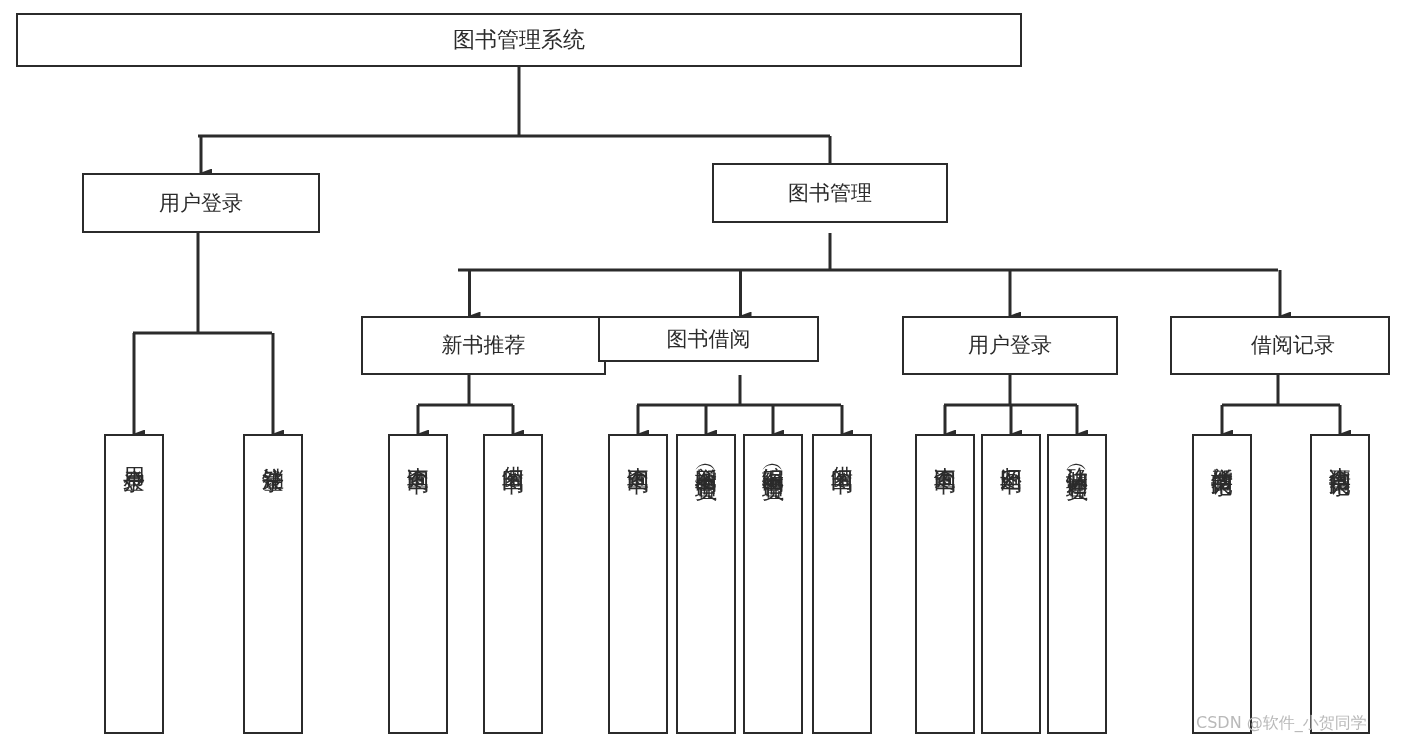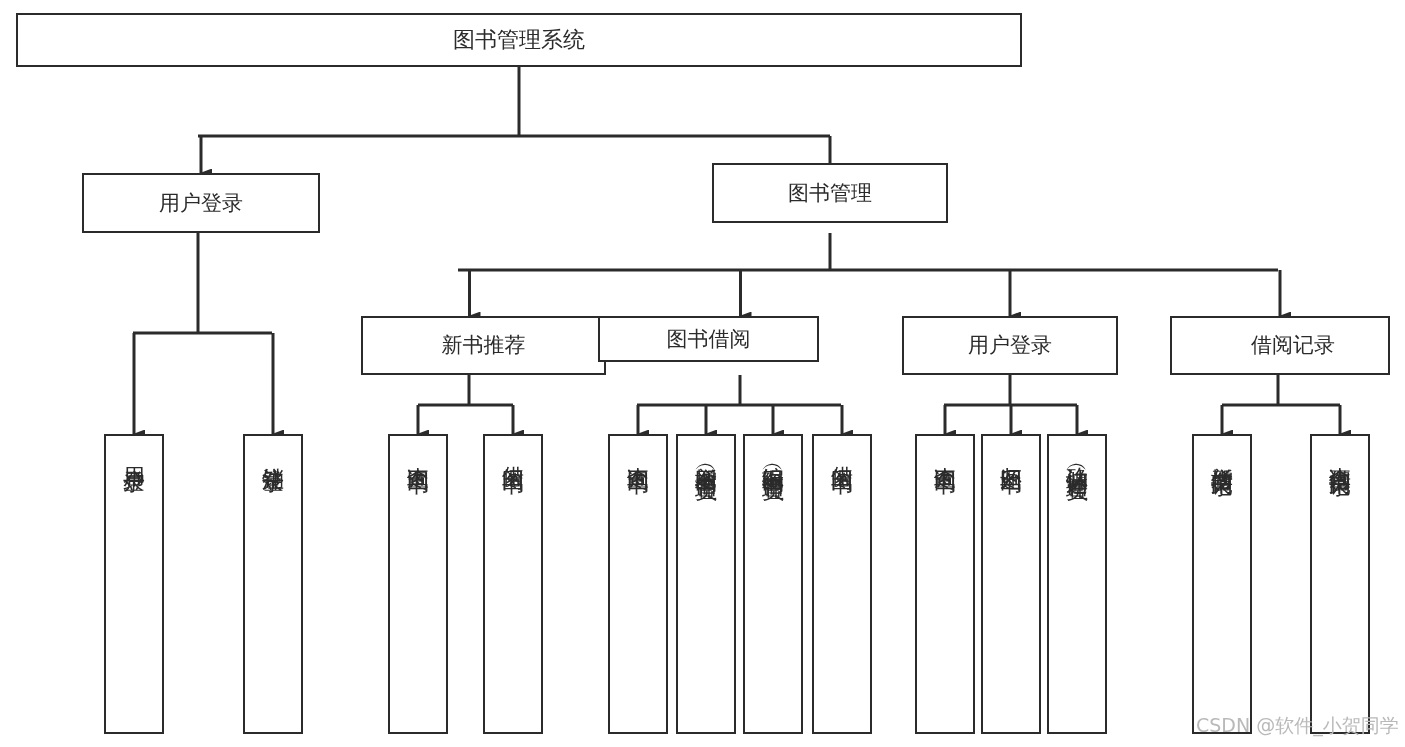--- a/index.html
+++ b/index.html
@@ -58,21 +58,21 @@
     writing-mode: vertical-rl;
     text-orientation: upright;
     letter-spacing: 2px;
     line-height: 1;
     white-space: nowrap;
   }
   #watermark {
     position: absolute;
     left: 1196px;
     top: 713px;
-    font-size: 19px;
+    font-size: 16px;
     color: #b9b9b9;
     z-index: 3;
     white-space: nowrap;
     font-family: "DejaVu Sans", "Liberation Sans", sans-serif;
   }
 </style>
 </head>
 <body>
 
 <div id="diagram-root">

